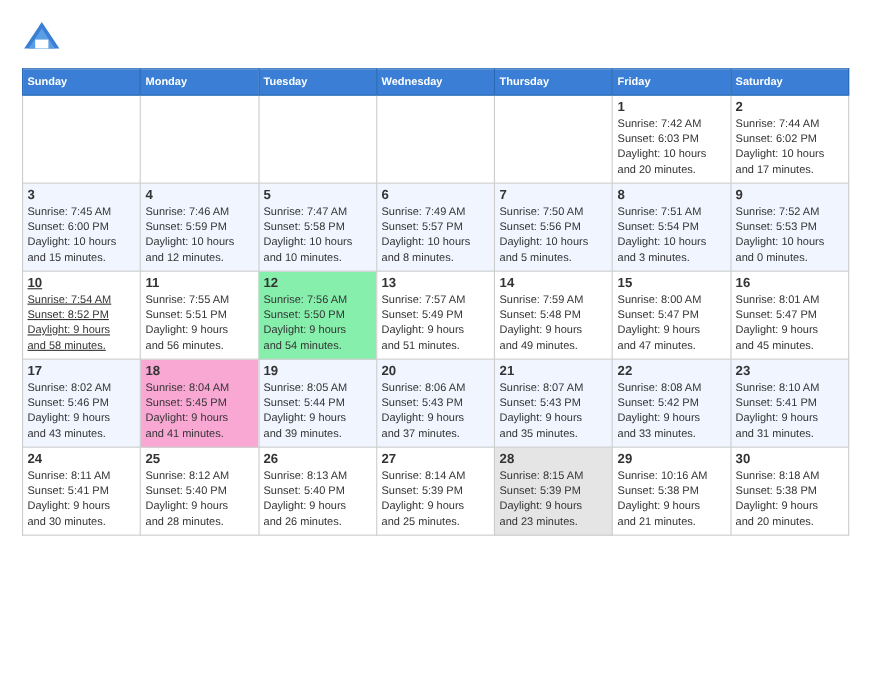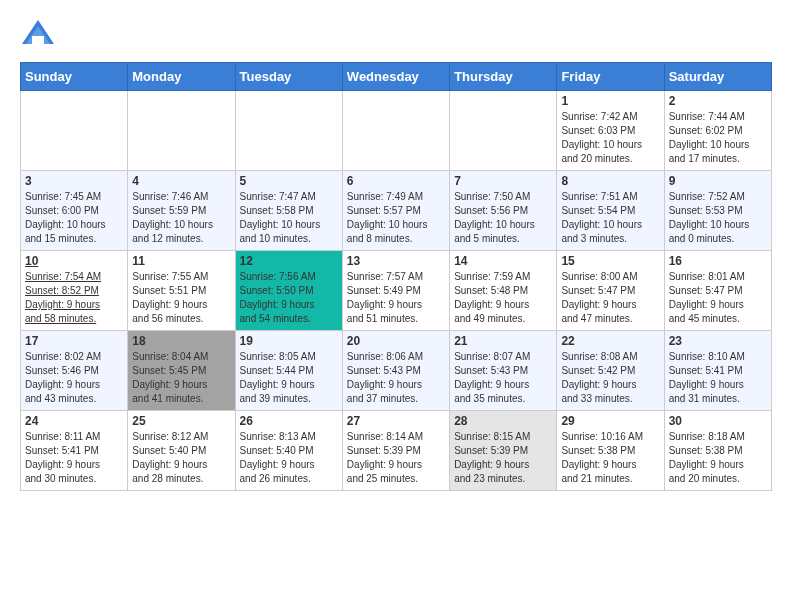--- a/index.html
+++ b/index.html
@@ -58,21 +58,21 @@
       color: #555;
       margin-top: 2px;
     }
     .calendar {
       width: 100%;
       border-collapse: collapse;
     }
     .calendar th {
       background: #3a7fd5;
       color: #fff;
-      font-size: 13px;
+      font-size: 10px;
       font-weight: bold;
       padding: 6px 4px;
       text-align: left;
       border: 1px solid #2a6ab5;
     }
     .calendar td {
       border: 1px solid #ccc;
       vertical-align: top;
       width: calc(100% / 7);
       height: 80px;
@@ -218,21 +218,21 @@
 Daylight: 9 hours
 and 58 minutes.</div>
           </td>
           <td style="background: rgb(255, 255, 255);">
             <span class="day-num">11</span>
             <div class="day-info" style="white-space: pre-line;">Sunrise: 7:55 AM
 Sunset: 5:51 PM
 Daylight: 9 hours
 and 56 minutes.</div>
           </td>
-          <td style="background: #14b8a6;">
+          <td style="background: #86efac;">
             <span class="day-num">12</span>
             <div class="day-info" style="white-space: pre-line;">Sunrise: 7:56 AM
 Sunset: 5:50 PM
 Daylight: 9 hours
 and 54 minutes.</div>
           </td>
           <td style="background: rgb(255, 255, 255);">
             <span class="day-num">13</span>
             <div class="day-info" style="white-space: pre-line;">Sunrise: 7:57 AM
 Sunset: 5:49 PM
@@ -262,21 +262,21 @@
           </td>
         </tr>
         <tr>
           <td style="background: rgb(240, 245, 255);">
             <span class="day-num">17</span>
             <div class="day-info" style="white-space: pre-line;">Sunrise: 8:02 AM
 Sunset: 5:46 PM
 Daylight: 9 hours
 and 43 minutes.</div>
           </td>
-          <td style="background: #a3a3a3; margin-left: 40px;">
+          <td style="background: #f9a8d4; margin-left: 40px;">
             <span class="day-num">18</span>
             <div class="day-info" style="white-space: pre-line;">Sunrise: 8:04 AM
 Sunset: 5:45 PM
 Daylight: 9 hours
 and 41 minutes.</div>
           </td>
           <td style="background: rgb(240, 245, 255);">
             <span class="day-num">19</span>
             <div class="day-info" style="white-space: pre-line;">Sunrise: 8:05 AM
 Sunset: 5:44 PM

